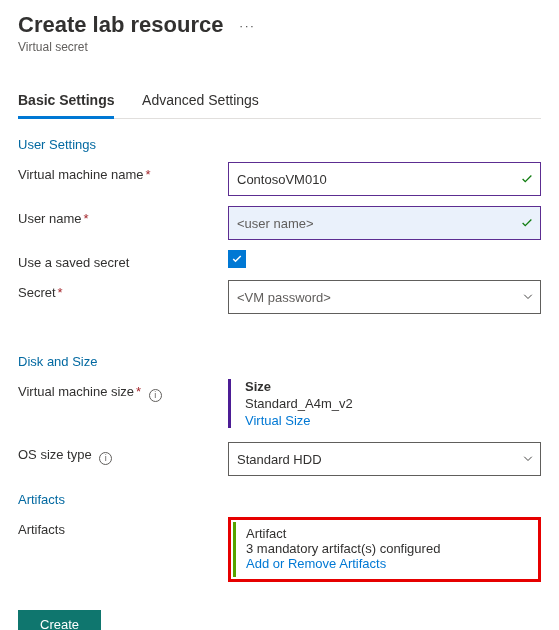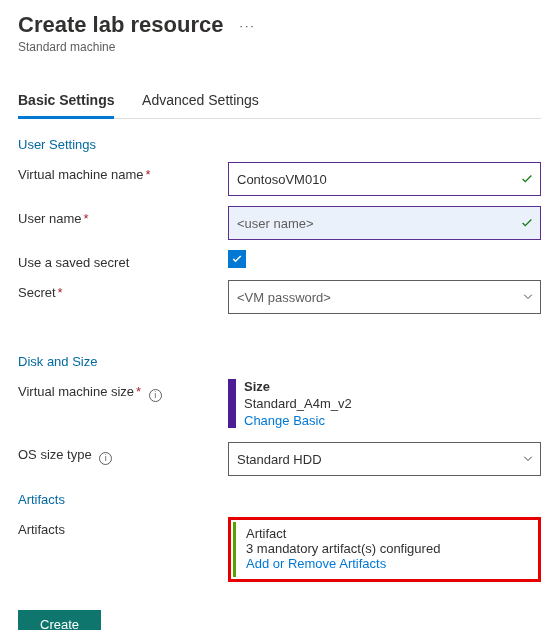--- a/index.html
+++ b/index.html
@@ -102,22 +102,22 @@
     border: 1px solid #605e5c;
     border-radius: 50%;
     font-size: 9px;
     align-items: center;
     justify-content: center;
     color: #605e5c;
     margin-left: 4px;
     vertical-align: -2px;
   }
   .size-box {
-    border-left: 8px solid #4c1d95;
-    padding-left: 8px;
+    border-left: 3px solid #4c1d95;
+    padding-left: 14px;
   }
   .size-box .title { font-weight: 600; }
   .size-box .val { margin: 2px 0; }
   .link { color: #0078d4; cursor: pointer; }
   .artifact-highlight {
     position: relative;
     padding: 2px;
     border: 3px solid #e60000;
   }
   .artifact-inner {
@@ -138,21 +138,21 @@
 </style>
 </head>
 <body>
 
 
 
 <div>
   <h1>Create lab resource</h1>
   <span class="more">···</span>
 </div>
-<div class="subtitle">Standard machine</div>
+<div class="subtitle">Virtual secret</div>
 
 <div class="tabs">
   <span class="tab active">Basic Settings</span>
   <span class="tab">Advanced Settings</span>
 </div>
 
 <div class="section-header">User Settings</div>
 
 <div class="row">
   <div class="label">
@@ -219,21 +219,21 @@
 
 <div class="row">
   <div class="label">
     <span>Virtual machine size</span><span class="req">*</span>
     <span class="info-icon">i</span>
   </div>
   <div class="control">
     <div class="size-box">
       <div class="title">Size</div>
       <div class="val">Standard_A4m_v2</div>
-      <div class="link">Change Basic</div>
+      <div class="link">Virtual Size</div>
     </div>
   </div>
 </div>
 
 <div class="row" style="margin-top:14px;">
   <div class="label">
     <span>OS size type</span>
     <span class="info-icon">i</span>
   </div>
   <div class="control">

